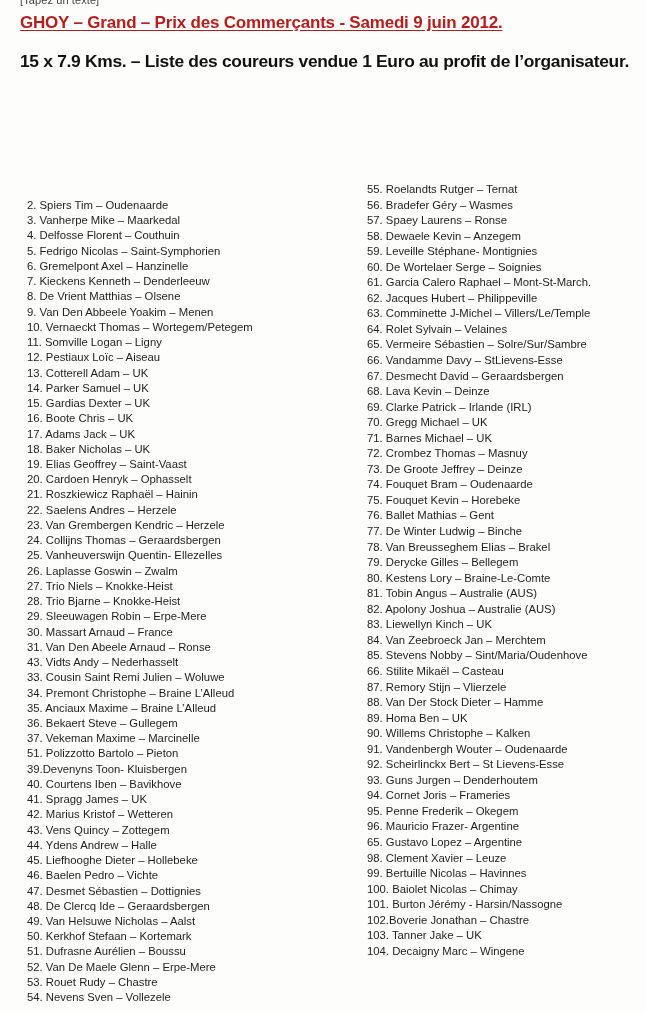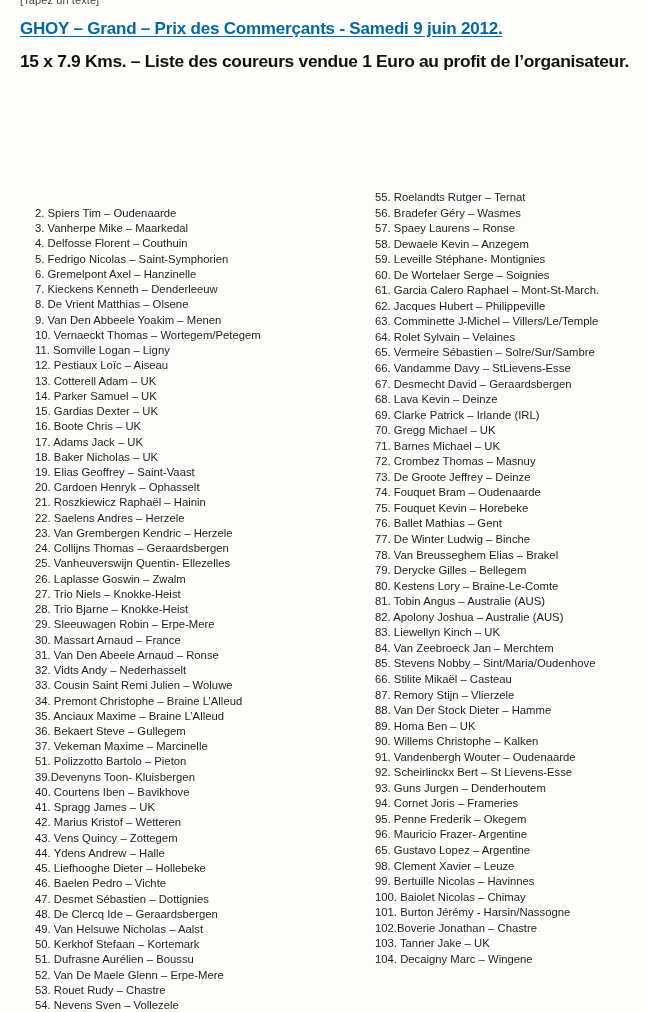--- a/index.html
+++ b/index.html
@@ -8,32 +8,32 @@
     background: #fdfdfc;
     font-family: "Liberation Sans", sans-serif;
     color: #1a1a1a;
     position: relative;
   }
   .placeholder {
     position: absolute; left: 20px; top: -6px;
     font-size: 11px; color: #444; letter-spacing: 0.1px;
   }
   .title {
-    position: absolute; left: 20px; top: 19px;
-    font-size: 17px; font-weight: bold; color: #0369a1;
+    position: absolute; left: 20px; top: 13px;
+    font-size: 17px; font-weight: bold; color: #b91c1c;
     text-decoration: underline; text-underline-offset: 2px;
     white-space: nowrap; letter-spacing: -0.2px;
   }
   .subtitle {
     position: absolute; left: 20px; top: 51px;
     font-size: 17.4px; font-weight: bold; color: #111;
     white-space: nowrap; letter-spacing: -0.3px;
   }
   .col {
-    position: absolute; margin: 12px; padding: 0; list-style: none;
+    position: absolute; margin: 4px; padding: 0; list-style: none;
     font-size: 11.3px; color: #1e1e1e; white-space: nowrap;
   }
   .col-left { left: 23px; top: 194px; line-height: 15.23px; }
   .col-right { left: 363px; top: 178px; line-height: 15.55px; }
   .col li { margin: 0; padding: 0; height: auto; }
 </style>
 </head>
 <body>
 
 <div class="placeholder">[Tapez un texte]</div>
@@ -64,21 +64,21 @@
     <li>22. Saelens Andres – Herzele</li>
     <li>23. Van Grembergen Kendric – Herzele</li>
     <li>24. Collijns Thomas – Geraardsbergen</li>
     <li>25. Vanheuverswijn Quentin- Ellezelles</li>
     <li>26. Laplasse Goswin – Zwalm</li>
     <li>27. Trio Niels – Knokke-Heist</li>
     <li>28. Trio Bjarne – Knokke-Heist</li>
     <li>29. Sleeuwagen Robin – Erpe-Mere</li>
     <li>30. Massart Arnaud – France</li>
     <li>31. Van Den Abeele Arnaud – Ronse</li>
-    <li>32. Vidts Andy – Nederhasselt</li>
+    <li>43. Vidts Andy – Nederhasselt</li>
     <li>33. Cousin Saint Remi Julien – Woluwe</li>
     <li>34. Premont Christophe – Braine L’Alleud</li>
     <li>35. Anciaux Maxime – Braine L’Alleud</li>
     <li>36. Bekaert Steve – Gullegem</li>
     <li>37. Vekeman Maxime – Marcinelle</li>
     <li>51. Polizzotto Bartolo – Pieton</li>
     <li>39.Devenyns Toon- Kluisbergen</li>
     <li>40. Courtens Iben – Bavikhove</li>
     <li>41. Spragg James – UK</li>
     <li>42. Marius Kristof – Wetteren</li>

